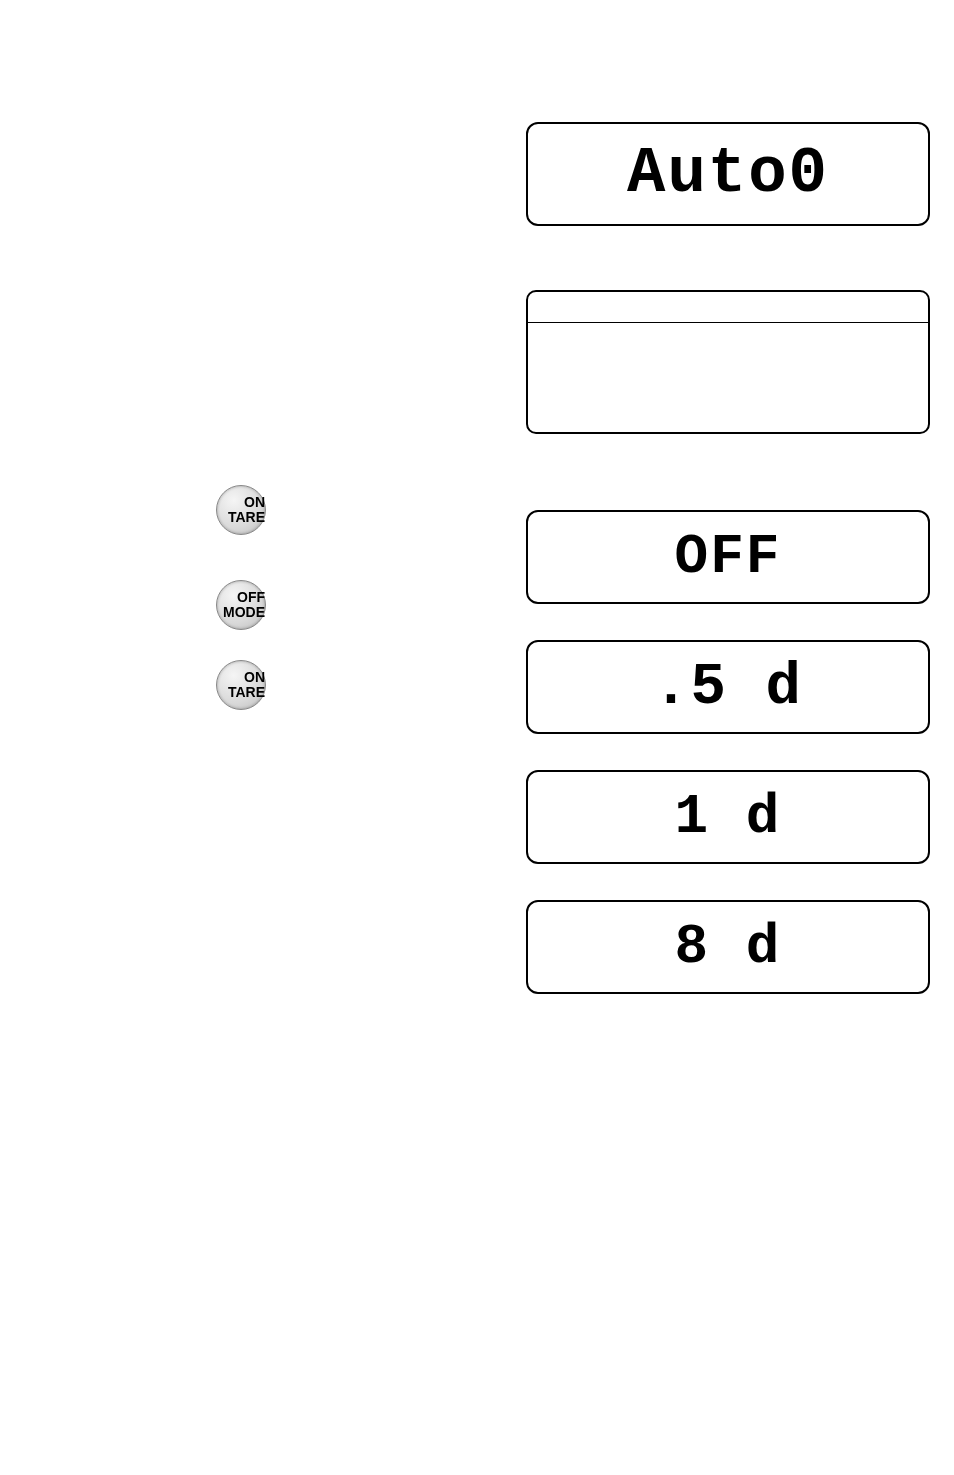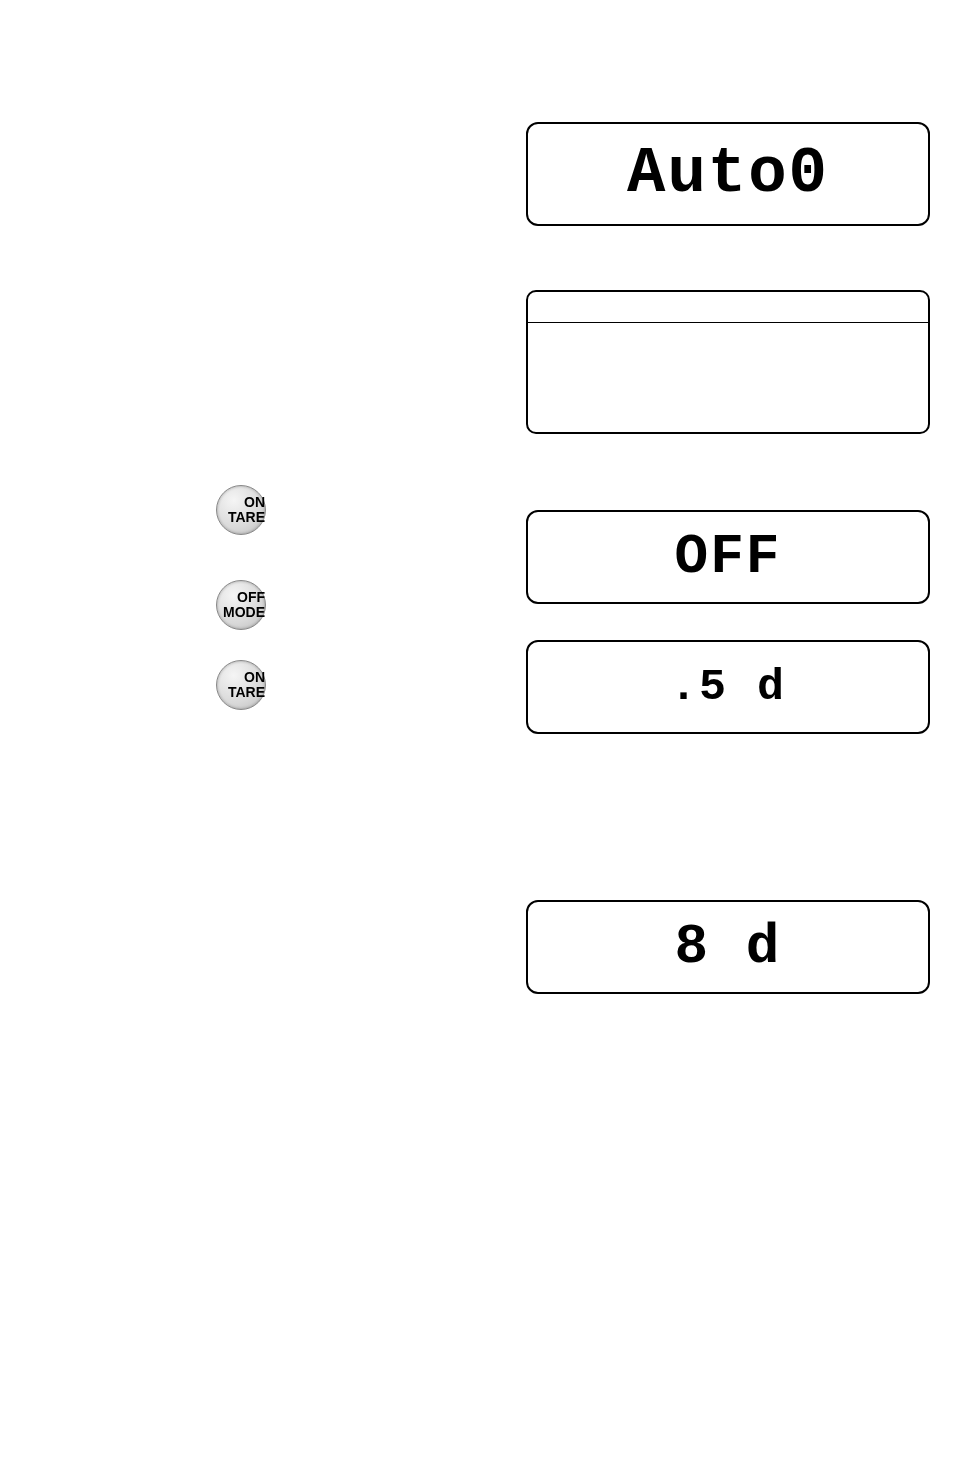--- a/index.html
+++ b/index.html
@@ -43,21 +43,21 @@
     left: 0;
     right: 0;
     height: 0;
     border-top: 1px solid #000;
   }
 
   #box-off { left: 480px; top: 510px; width: 400px; height: 90px; }
   #box-off .lcd-text { font-size: 56px; }
 
   #box-p5d { left: 480px; top: 640px; width: 400px; height: 90px; }
-  #box-p5d .lcd-text { font-size: 45px; }
+  #box-p5d .lcd-text { font-size: 59px; }
 
   #box-1d { left: 480px; top: 770px; width: 400px; height: 90px; }
   #box-1d .lcd-text { font-size: 56px; }
 
   #box-3d { left: 480px; top: 900px; width: 400px; height: 90px; }
   #box-3d .lcd-text { font-size: 56px; }
 
   .btn {
     position: absolute;
     width: 48px;
@@ -94,20 +94,23 @@
   </div>
 
   <div id="box-off" class="lcd-box">
     <span class="lcd-text">OFF</span>
   </div>
 
   <div id="box-p5d" class="lcd-box">
     <span class="lcd-text">.5  d</span>
   </div>
 
+  <div id="box-1d" class="lcd-box">
+    <span class="lcd-text">1  d</span>
+  </div>
 
   <div id="box-3d" class="lcd-box">
     <span class="lcd-text">8  d</span>
   </div>
 
   <div id="btn-on-tare-1" class="btn">
     <span>ON</span>
     <span>TARE</span>
   </div>
 

